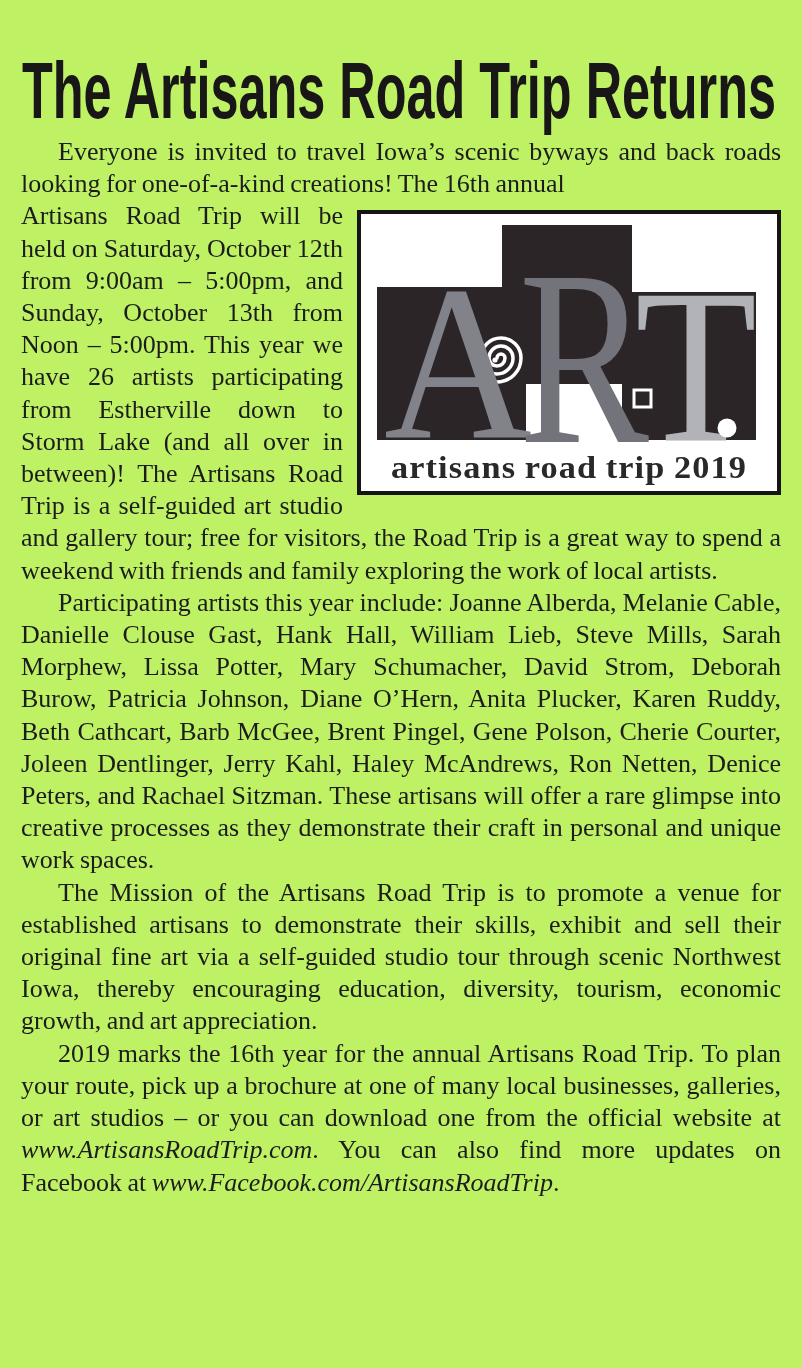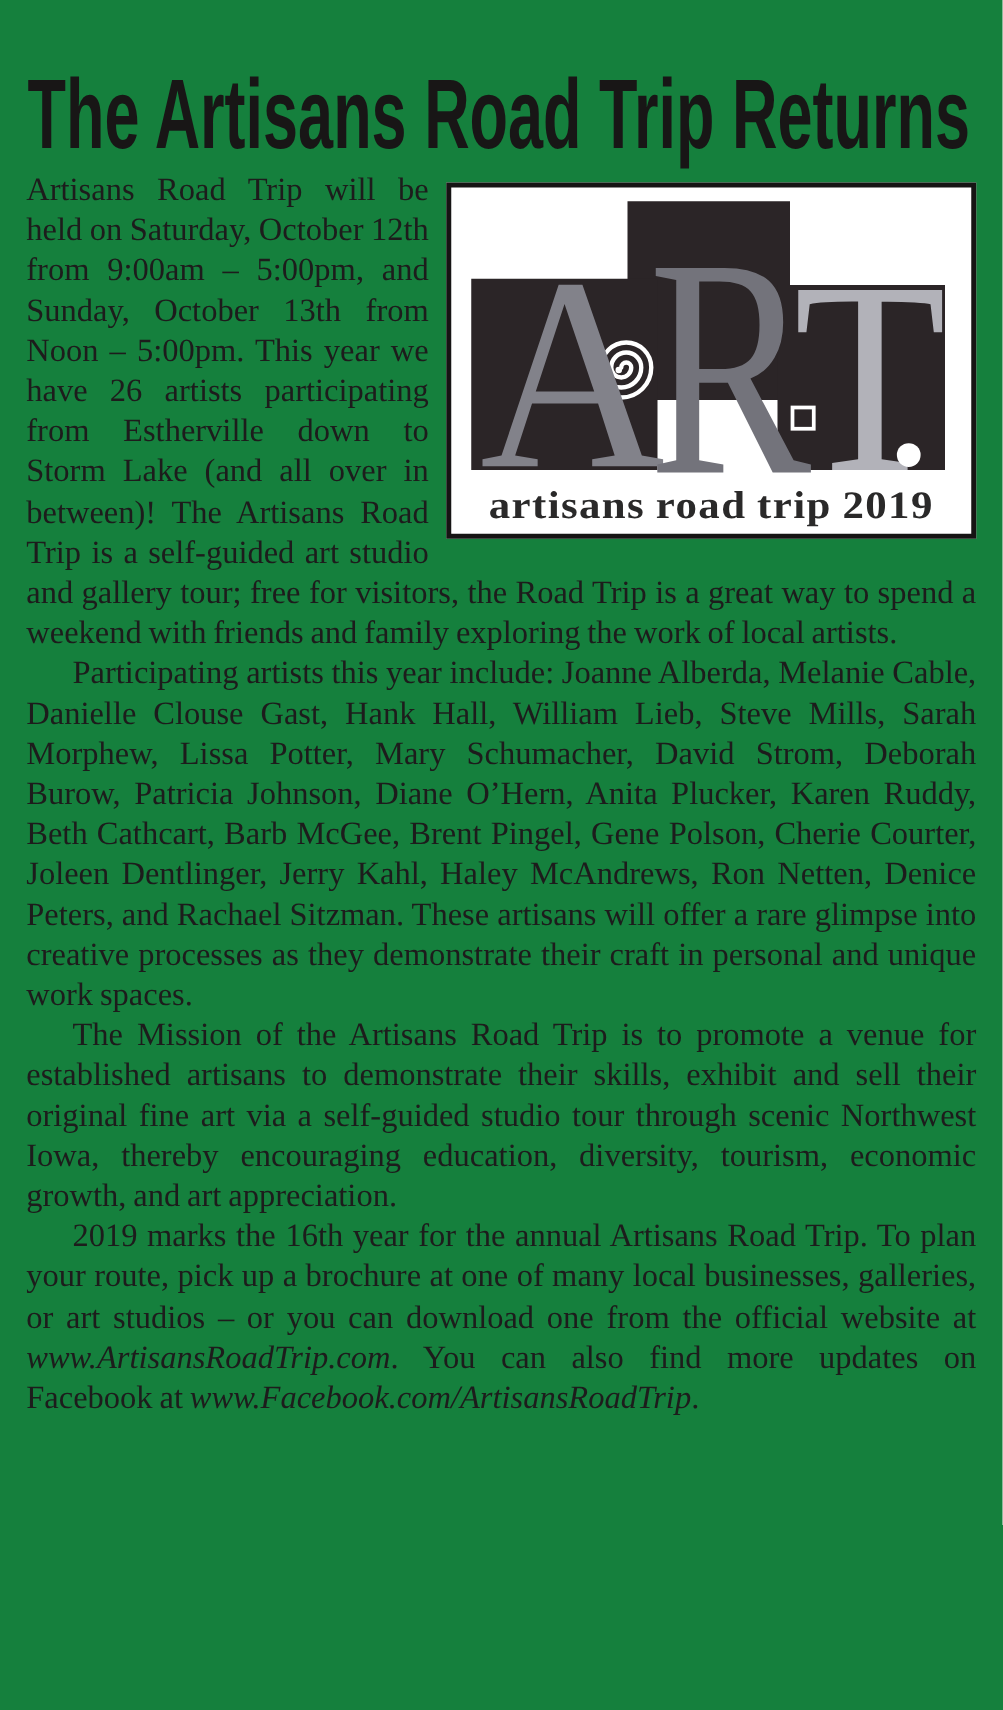--- a/index.html
+++ b/index.html
@@ -1,18 +1,18 @@
 <!DOCTYPE html>
 <html><head>
 <meta charset="utf-8">
 <style>
   html,body{margin:0;padding:0;background:#e9e9e7;}
   .page{
     width:802px;height:1368px;box-sizing:border-box;
-    background:#15803d;color:#1d1c1c;
+    background:#bef264;color:#1d1c1c;
     padding:48px 21px 0 21px;
     font-family:"Liberation Serif", serif;
     overflow:hidden;position:relative;
   }
   .headline-svg{display:block;width:760px;height:88px;margin:0;}
   .body-text{
     font-size:26px;line-height:32.2px;
     text-align:justify;word-spacing:-1px;
   }
   .para{margin:0;}
@@ -30,20 +30,23 @@
 <body>
 
 <div class="page">
 
   <svg class="headline-svg" viewBox="0 0 760 88" width="760" height="88">
     <text x="1" y="70" font-family="Liberation Sans, sans-serif" font-weight="bold" font-size="79" fill="#181616" textLength="754" lengthAdjust="spacingAndGlyphs">The Artisans Road Trip Returns</text>
   </svg>
 
   <div class="body-text">
 
+    <div class="para lead">
+      <span>Everyone is invited to travel Iowa’s scenic byways and back roads looking for one-of-a-kind creations! The 16th annual</span>
+    </div>
 
     <div class="para">
       <span class="logo-box">
         <svg viewBox="0 0 416 277" width="416" height="277">
 
           <rect x="141" y="11" width="130" height="159" fill="#2b2527"></rect>
           <rect x="16" y="73" width="149" height="153" fill="#2b2527"></rect>
           <rect x="261" y="78" width="134" height="148" fill="#2b2527"></rect>
 
           <path d="M136,144 a4,4 0 0 1 8,0 a8,8 0 0 1 -16,0 a12,12 0 0 1 24,0 a16,16 0 0 1 -32,0 a20,20 0 0 1 40,0 a24,24 0 0 1 -48,0" fill="none" stroke-width="3.5" stroke-linecap="round" stroke="#ffffff"></path>

